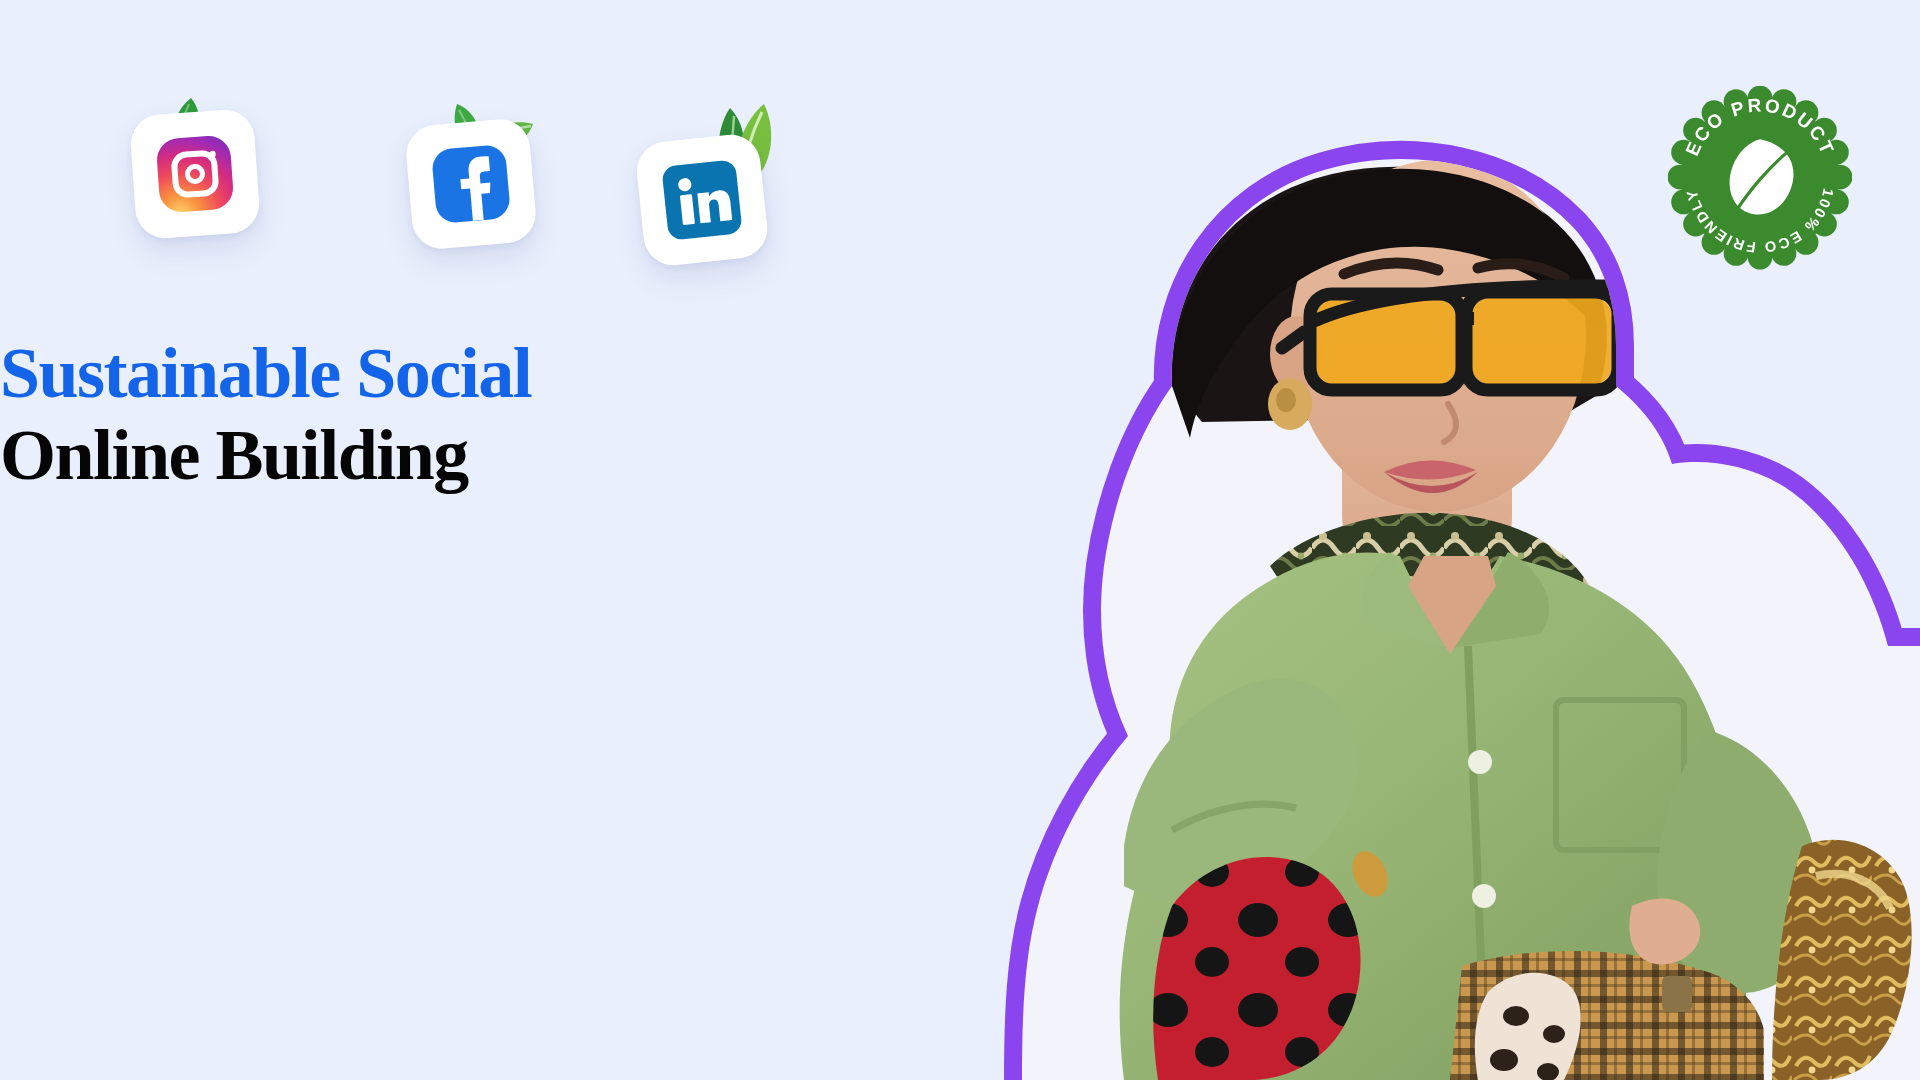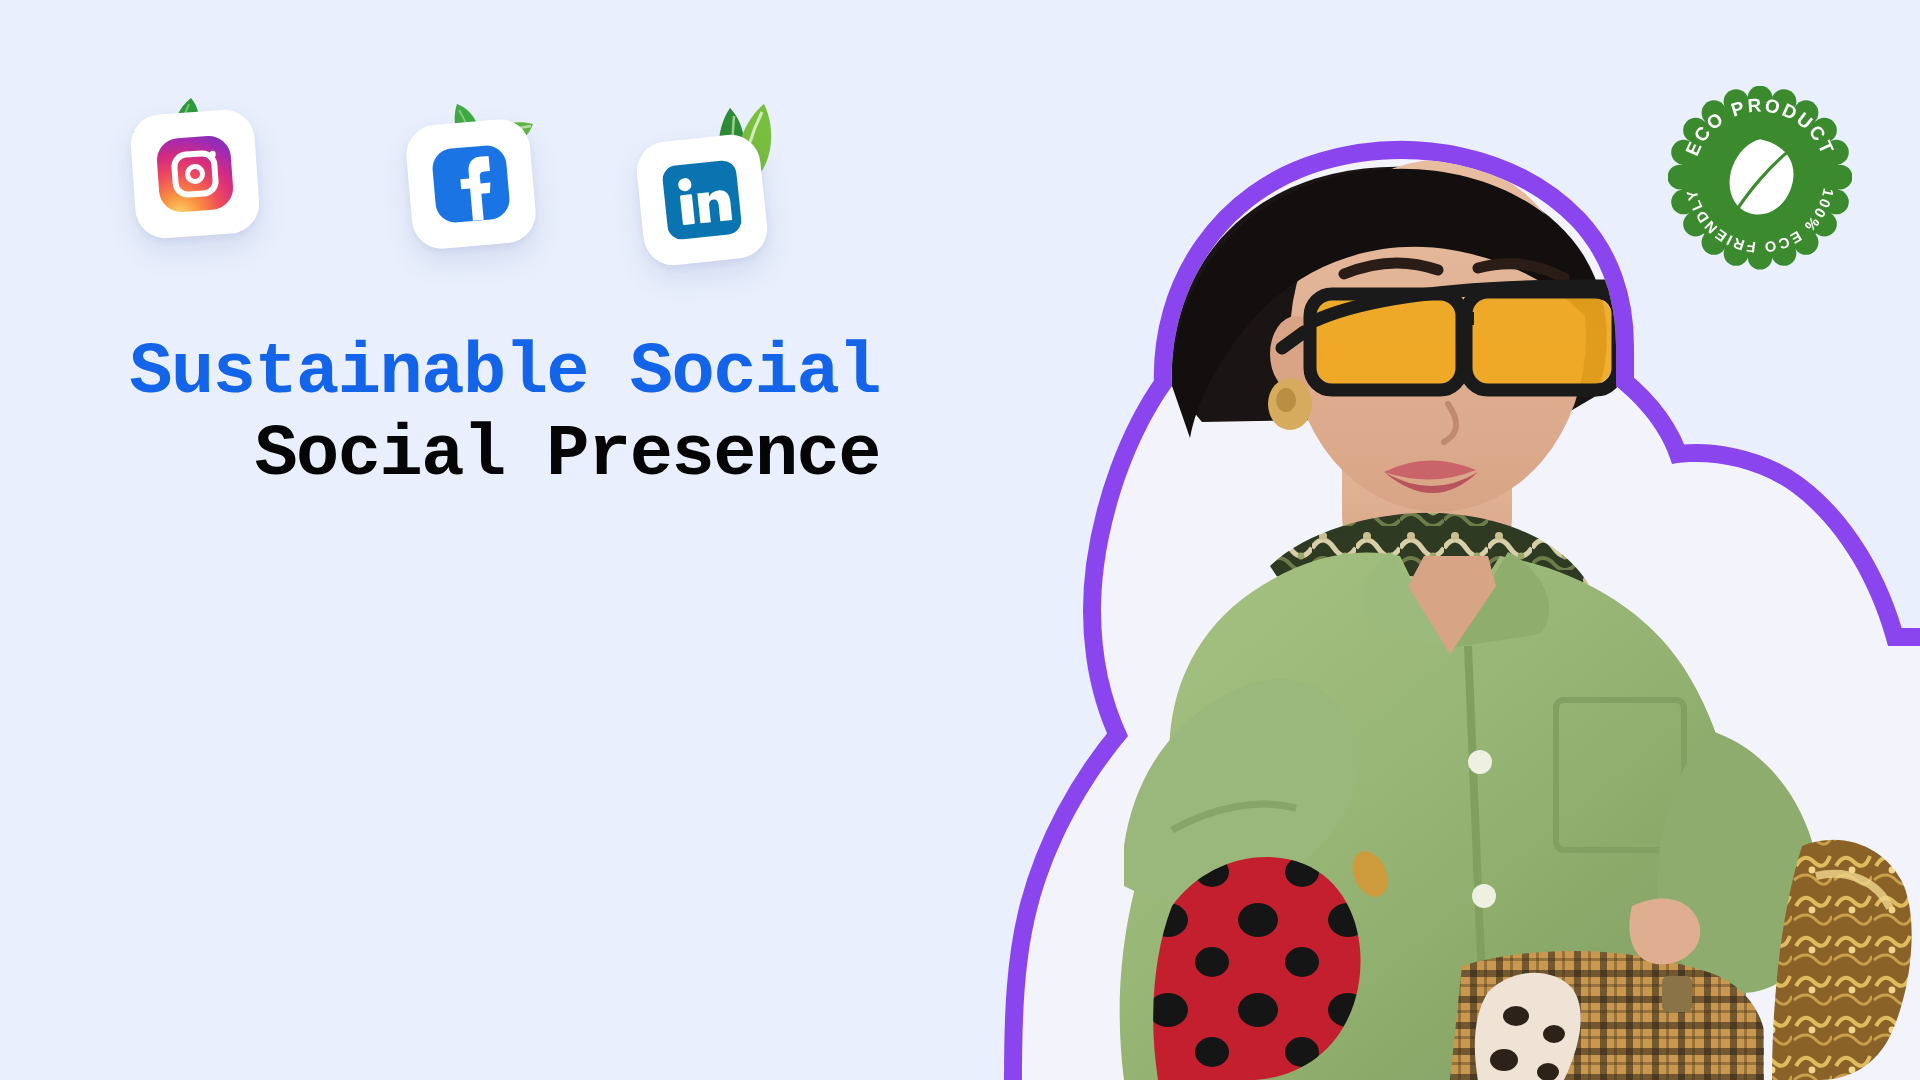--- a/index.html
+++ b/index.html
@@ -31,22 +31,22 @@
 
   
   .fb{width:74px;height:74px;border-radius:20px;background:#1b74e4;position:relative;overflow:hidden;}
 
   
   .li{width:74px;height:74px;border-radius:14px;background:#0a74b0;position:relative;}
 
   
   .headline{
     position:absolute;left:0;top:320px;width:880px;
-    text-align:right;
-    font-family:Liberation Mono, monospace;
+    text-align:left;
+    font-family:Liberation Serif, serif;
     font-weight:bold;
     font-size:72px;
     line-height:1.14;
     letter-spacing:-1.5px;
     color:#050505;
     margin-top:12px;
   }
   .headline .hl{color:#1364e8;}
   .headline .ln{display:block;white-space:nowrap;}
 
@@ -113,21 +113,21 @@
             <path d="M33 30 h11.5 v4.2 c1.9 -3.2 5.3 -5 9.6 -5 C61.5 29.2 65 33.7 65 42 V60 H53 V44 c0 -4 -1.4 -6.2 -4.6 -6.2 -3.1 0 -4.9 2.1 -4.9 6.2 V60 H33 Z" fill="#ffffff"></path>
           </svg>
         </div>
       </div>
     </div>
 
   </div>
 
   <h1 class="headline">
     <span class="ln"><span class="hl">Sustainable Social</span></span>
-    <span class="ln">Social Presence</span>
+    <span class="ln">Online Building</span>
   </h1>
 
   <div class="eco-badge">
     <svg viewBox="0 0 200 200" width="184" height="184">
       <defs>
         <path id="arcTop" d="M 100,100 m -72,0 a 72,72 0 1,1 144,0" fill="none"></path>
         <path id="arcBot" d="M 100,100 m 70,0 a 70,70 0 1,1 -140,0" fill="none"></path>
         <g id="scallop">
           <circle cx="100" cy="14" r="13"></circle>
         </g>

